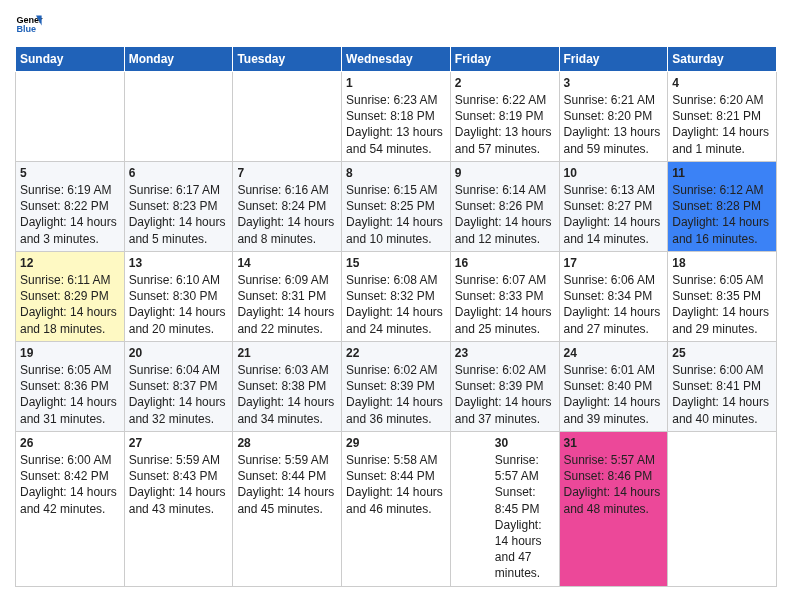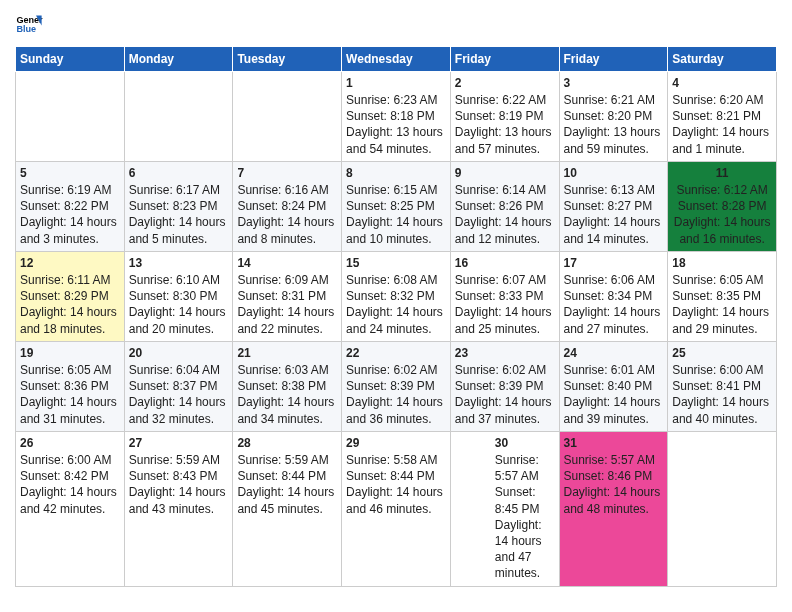--- a/index.html
+++ b/index.html
@@ -155,21 +155,21 @@
             <div class="cell-info">Sunrise: 6:15 AM<br>Sunset: 8:25 PM<br>Daylight: 14 hours and 10 minutes.</div>
           </td>
           <td style="background: rgb(245, 247, 250);">
             <span class="day-num">9</span>
             <div class="cell-info">Sunrise: 6:14 AM<br>Sunset: 8:26 PM<br>Daylight: 14 hours and 12 minutes.</div>
           </td>
           <td style="background: rgb(245, 247, 250);">
             <span class="day-num">10</span>
             <div class="cell-info">Sunrise: 6:13 AM<br>Sunset: 8:27 PM<br>Daylight: 14 hours and 14 minutes.</div>
           </td>
-          <td style="background: #15803d; text-align: center;">
+          <td style="background: #3b82f6;">
             <span class="day-num">11</span>
             <div class="cell-info">Sunrise: 6:12 AM<br>Sunset: 8:28 PM<br>Daylight: 14 hours and 16 minutes.</div>
           </td>
         </tr>
         <tr>
           <td style="background: #fef9c3;">
             <span class="day-num">12</span>
             <div class="cell-info">Sunrise: 6:11 AM<br>Sunset: 8:29 PM<br>Daylight: 14 hours and 18 minutes.</div>
           </td>
           <td style="background: rgb(255, 255, 255);">

